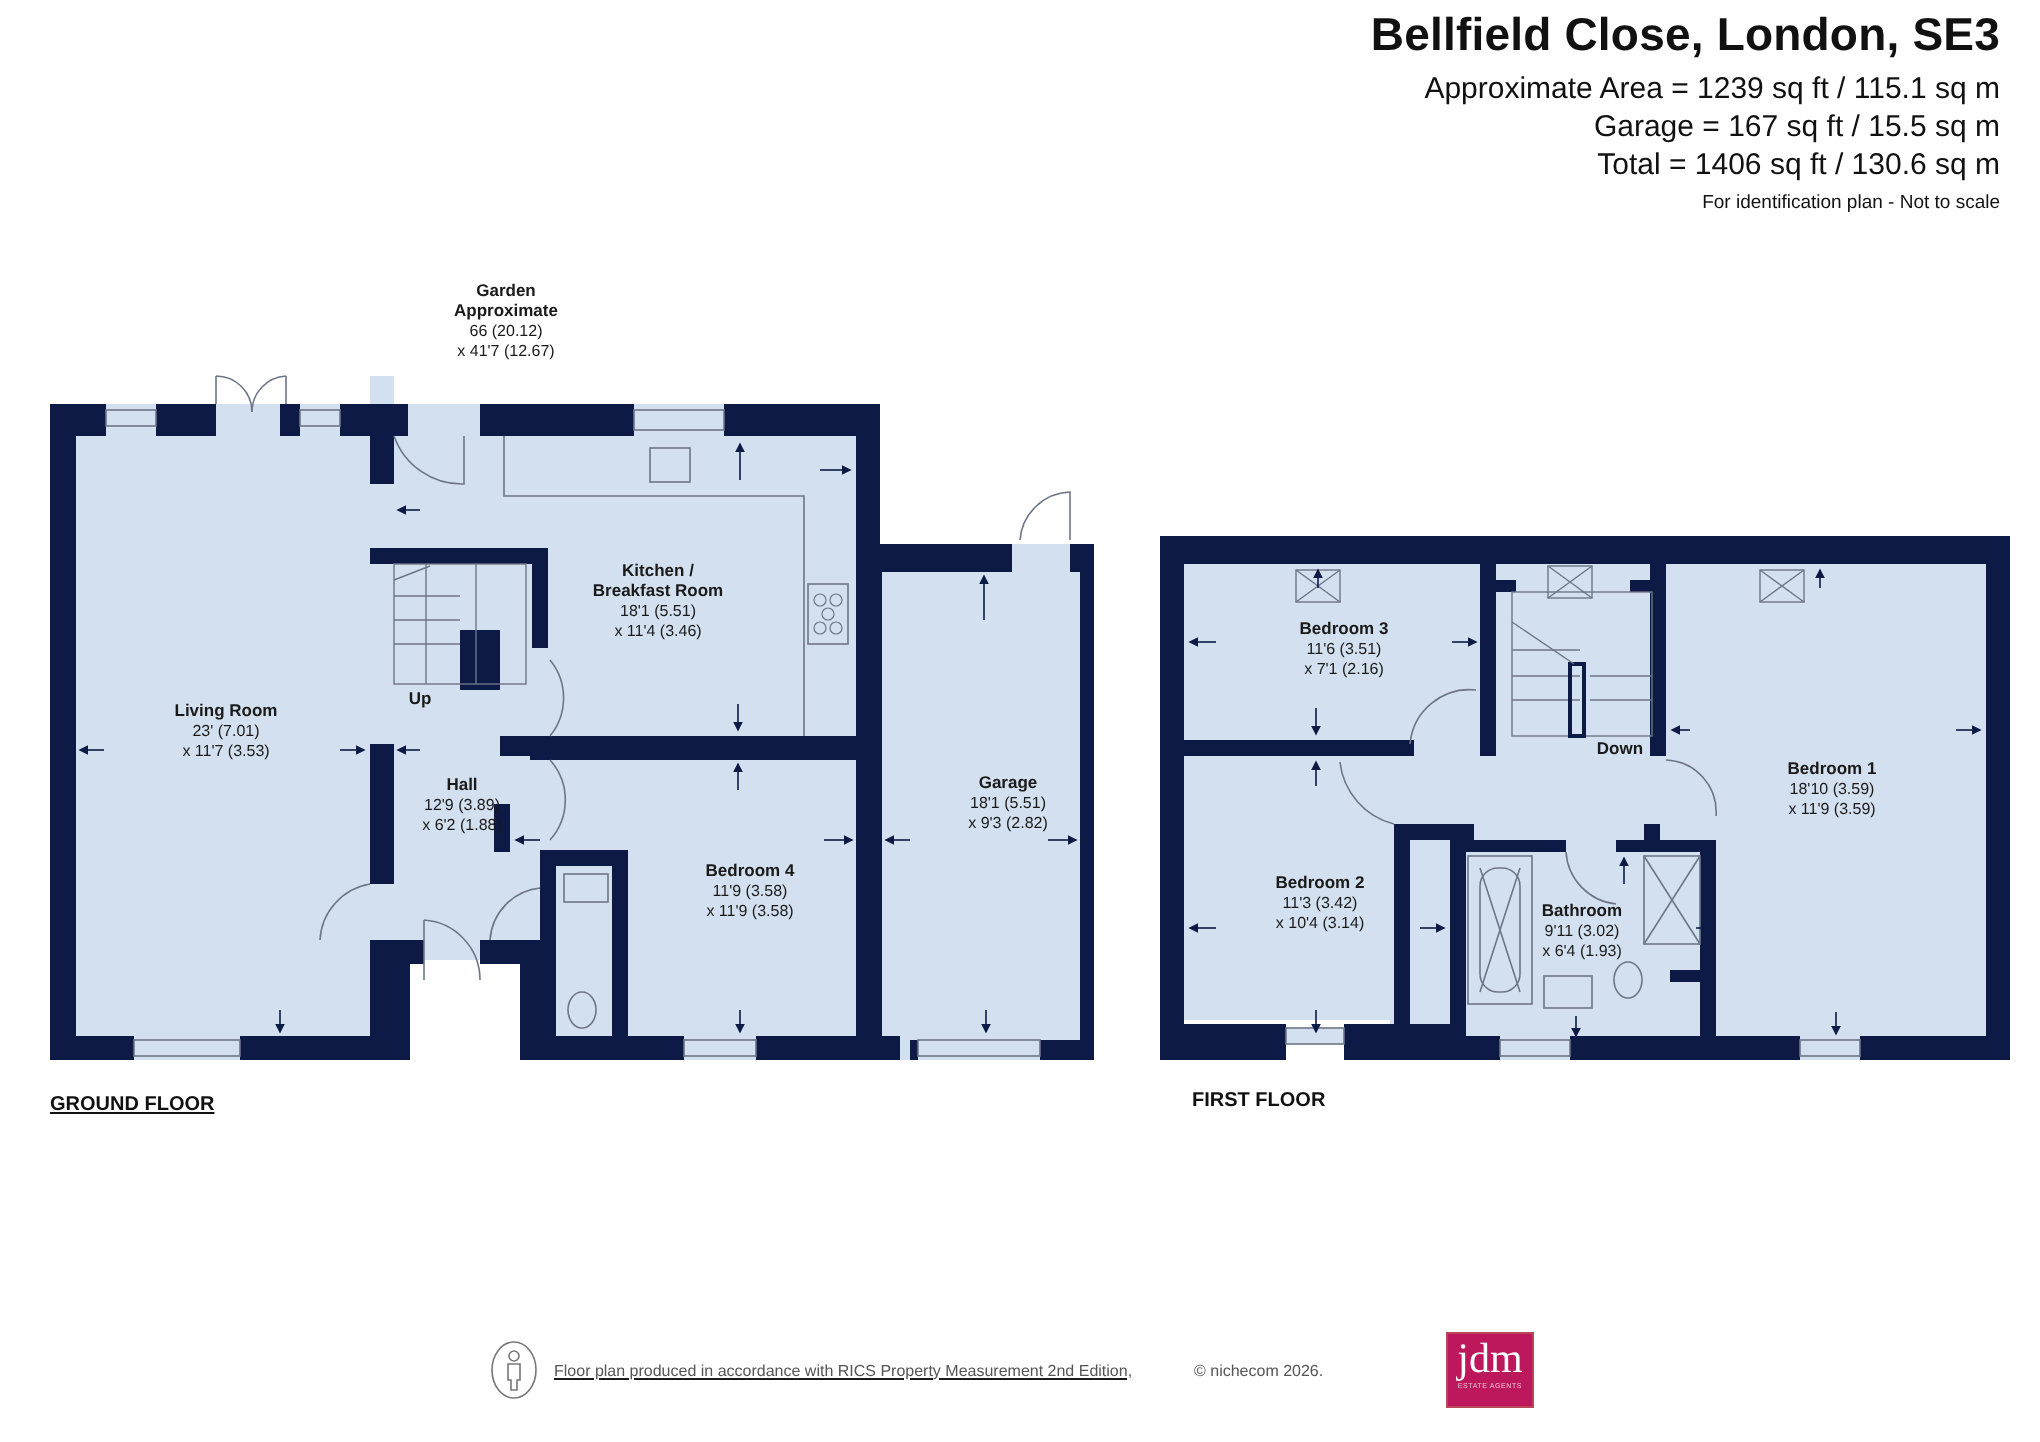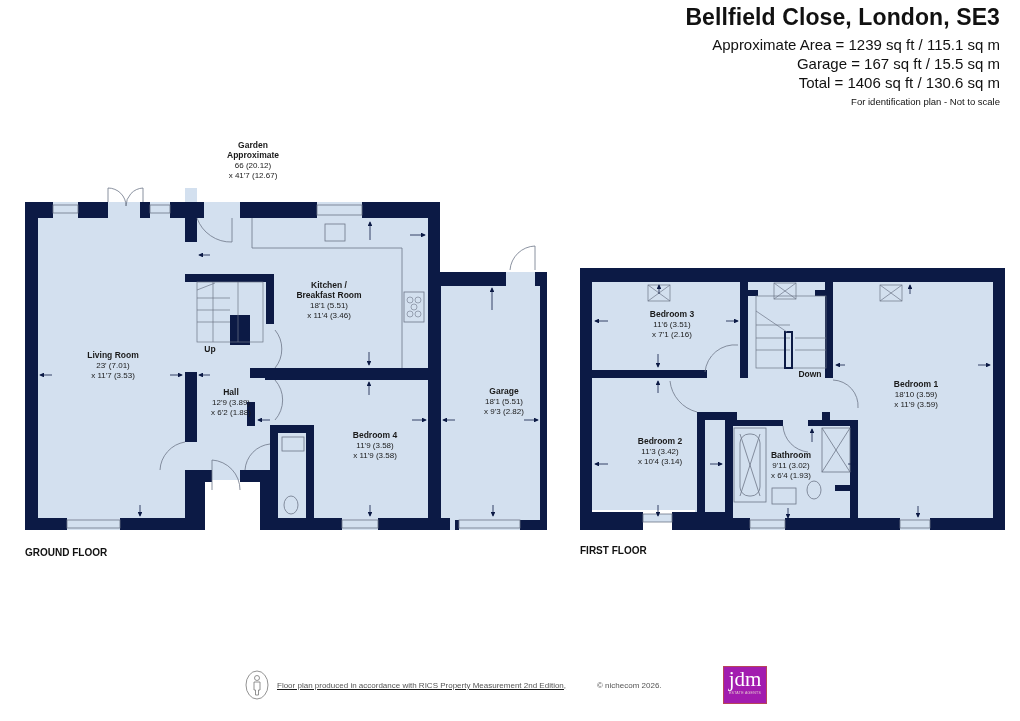--- a/index.html
+++ b/index.html
@@ -9,21 +9,21 @@
   .area-line{font-size:15px;line-height:19px;color:#111;}
   .disclaimer{font-size:9.5px;margin-top:4px;color:#111;}
   svg.plan{position:absolute;left:0;top:0;}
   .lbl-name{font-family:"Liberation Sans",sans-serif;font-size:8.5px;font-weight:bold;fill:#1a1a1a;}
   .lbl-dim{font-family:"Liberation Sans",sans-serif;font-size:8px;fill:#1a1a1a;}
   .floor-label{position:absolute;font-size:10px;font-weight:bold;color:#111;}
   .footer{position:absolute;left:245px;top:670px;display:flex;align-items:center;gap:8px;text-decoration:underline;}
   .footer-text{font-size:8px;line-height:11px;color:#555;}
   .footer-text span{display:block;}
   .copy{position:absolute;left:597px;top:681px;font-size:8px;color:#555;}
-  .logo{position:absolute;left:723px;top:666px;width:44px;height:38px;background:#a21caf;border:1.5px solid #b8455a;box-sizing:border-box;text-align:center;color:#fff;}
+  .logo{position:absolute;left:723px;top:666px;width:44px;height:38px;background:#be185d;border:1.5px solid #b8455a;box-sizing:border-box;text-align:center;color:#fff;}
   .logo .main{font-family:"Liberation Serif",serif;font-size:21px;line-height:24px;display:block;}
   .logo .sub{font-size:3.5px;letter-spacing:0.3px;display:block;color:#e6c9cf;}
 </style>
 </head>
 <body>
 
 <div class="header">
   <div class="title">Bellfield Close, London, SE3</div>
   <div class="area-line">Approximate Area = 1239 sq ft / 115.1 sq m</div>
   <div class="area-line">Garage = 167 sq ft / 15.5 sq m</div>
@@ -283,22 +283,22 @@
     <text class="lbl-dim" x="660" y="464" text-anchor="middle">x 10'4 (3.14)</text>
 
     <text class="lbl-name" x="791" y="458" text-anchor="middle">Bathroom</text>
     <text class="lbl-dim" x="791" y="468" text-anchor="middle">9'11 (3.02)</text>
     <text class="lbl-dim" x="791" y="478" text-anchor="middle">x 6'4 (1.93)</text>
 
     <text class="lbl-name" x="810" y="377" text-anchor="middle">Down</text>
   </g>
 </svg>
 
-<div class="floor-label" style="left:25px;top:547px;">GROUND FLOOR</div>
-<div class="floor-label" style="left:580px;top:545px;">FIRST FLOOR</div>
+<div class="floor-label" style="left:25px;top:547px;text-decoration:underline;">GROUND FLOOR</div>
+<div class="floor-label" style="left:596px;top:545px;">FIRST FLOOR</div>
 
 <div class="footer">
   <svg width="24" height="30" viewBox="0 0 24 30">
     <ellipse cx="12" cy="15" rx="11" ry="14" fill="none" stroke="#777" stroke-width="0.8"></ellipse>
     <circle cx="12" cy="8" r="2.5" fill="none" stroke="#777" stroke-width="0.8"></circle>
     <path d="M9,12 L15,12 L15,20 L13.5,20 L13.5,25 L10.5,25 L10.5,20 L9,20 Z" fill="none" stroke="#777" stroke-width="0.8"></path>
   </svg>
   <div class="footer-text">
     <span>Floor plan produced in accordance with RICS Property Measurement 2nd Edition,</span>
   </div>

